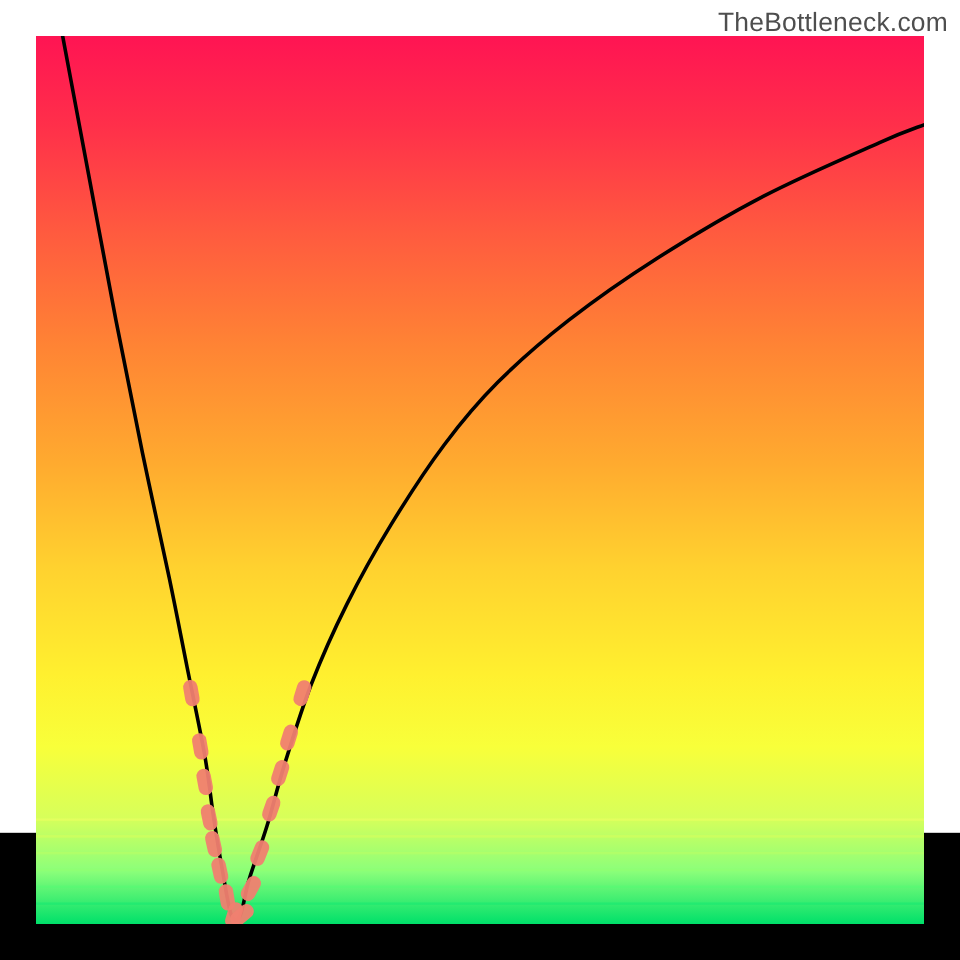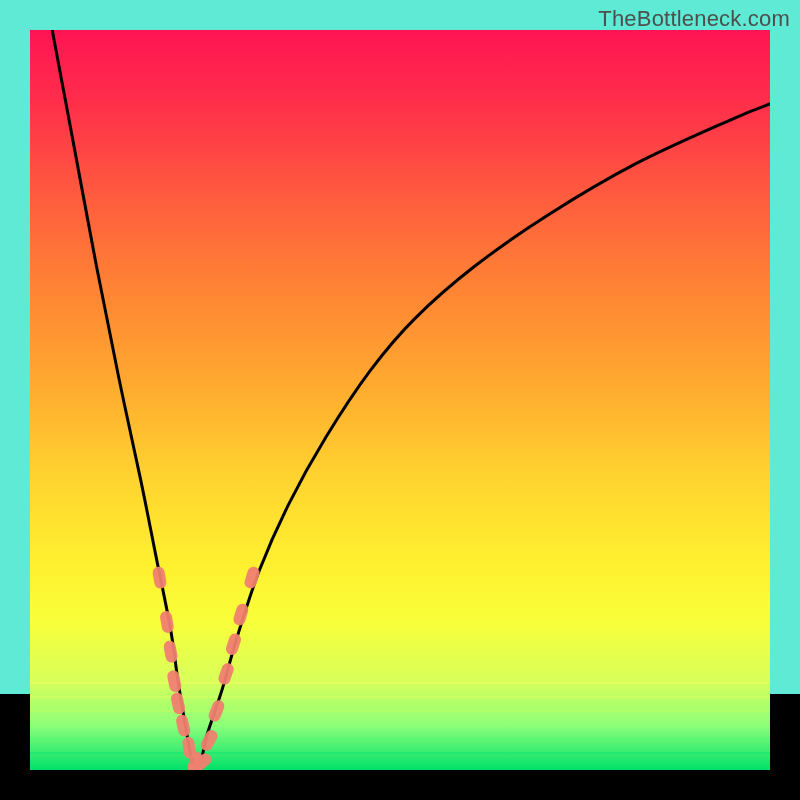--- a/index.html
+++ b/index.html
@@ -10,21 +10,21 @@
     background: #000;
     overflow: hidden;
     font-family: Arial, Helvetica, sans-serif;
   }
   .frame {
     position: absolute;
     left: 0;
     top: 0;
     width: 800px;
     height: 694px;
-    background: #5eead4;
+    background: #ffffff;
   }
   .plot {
     position: absolute;
     left: 30px;
     top: 30px;
     width: 740px;
     height: 740px;
     background: linear-gradient(
       to bottom,
       #ff1453 0%,

